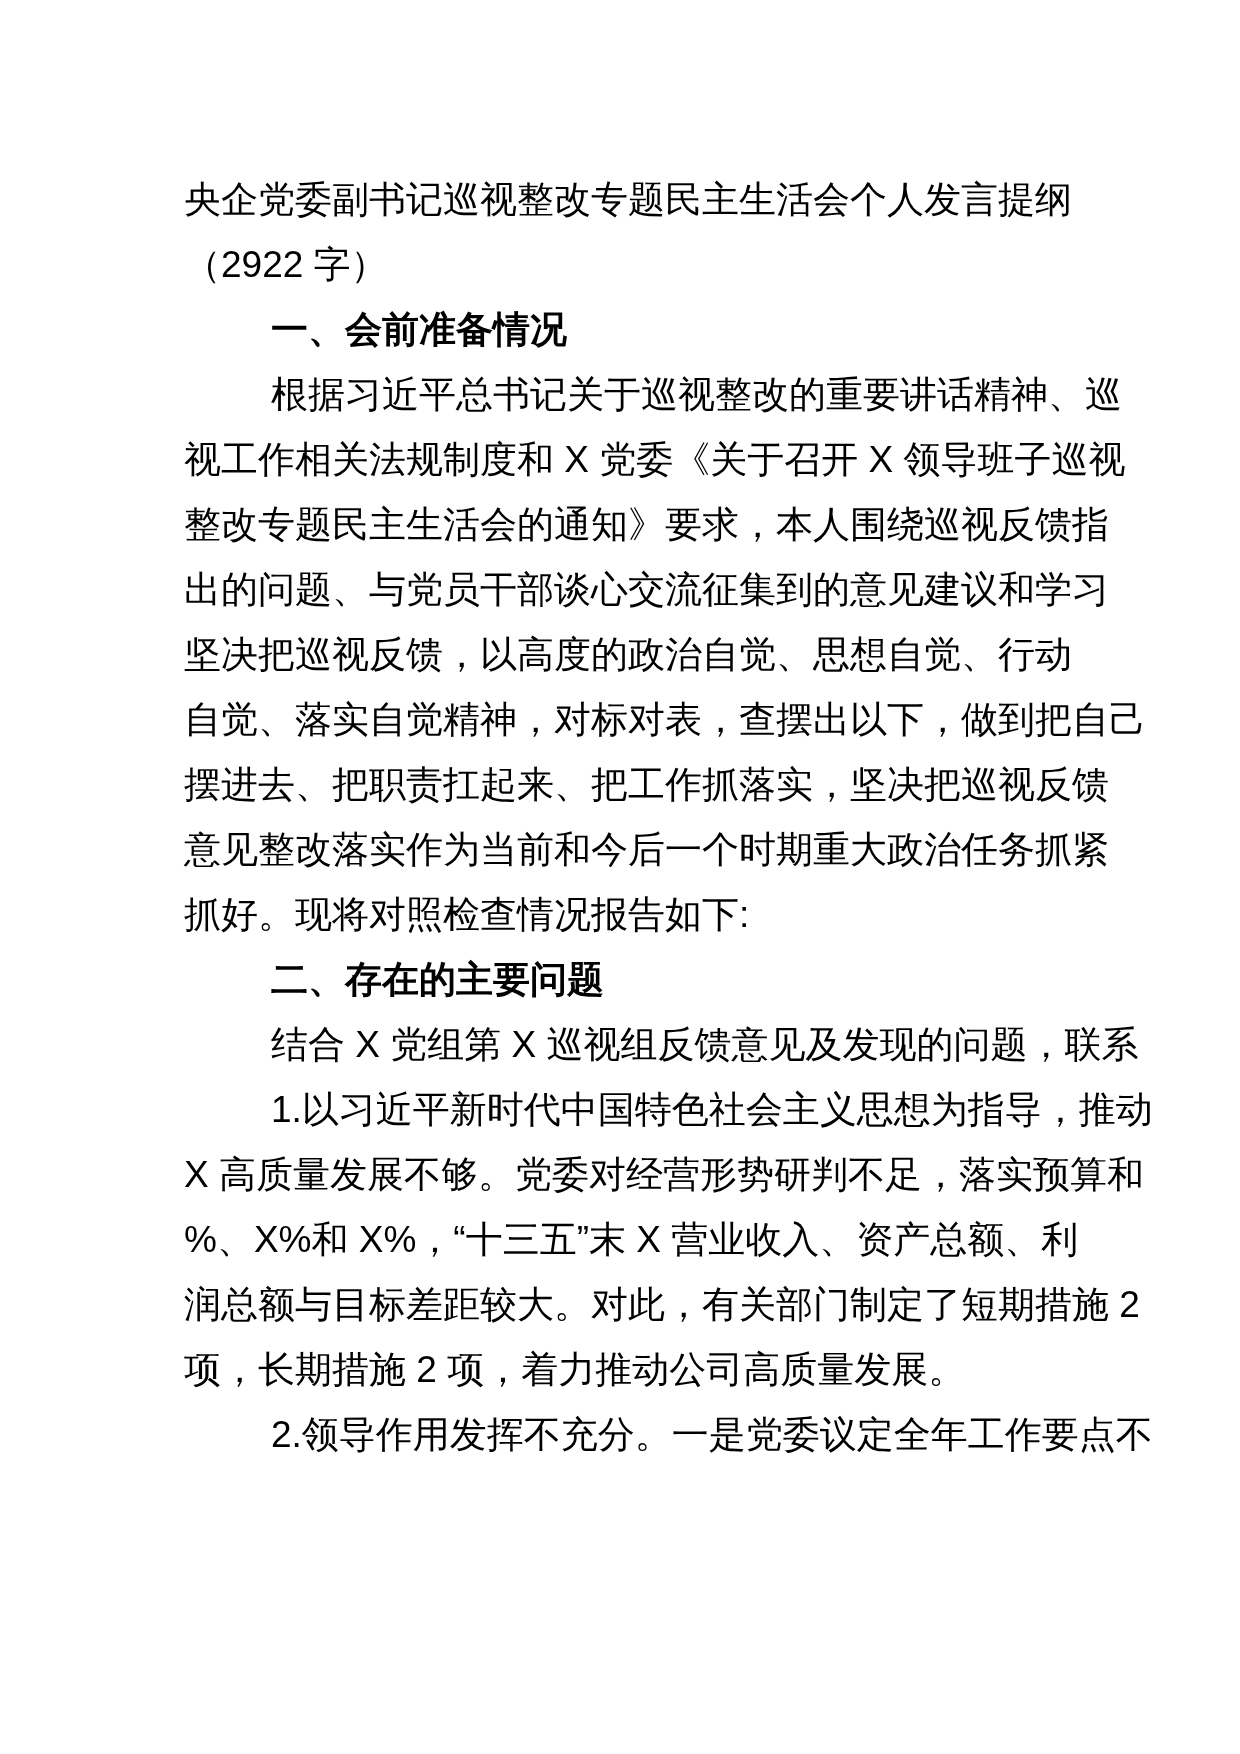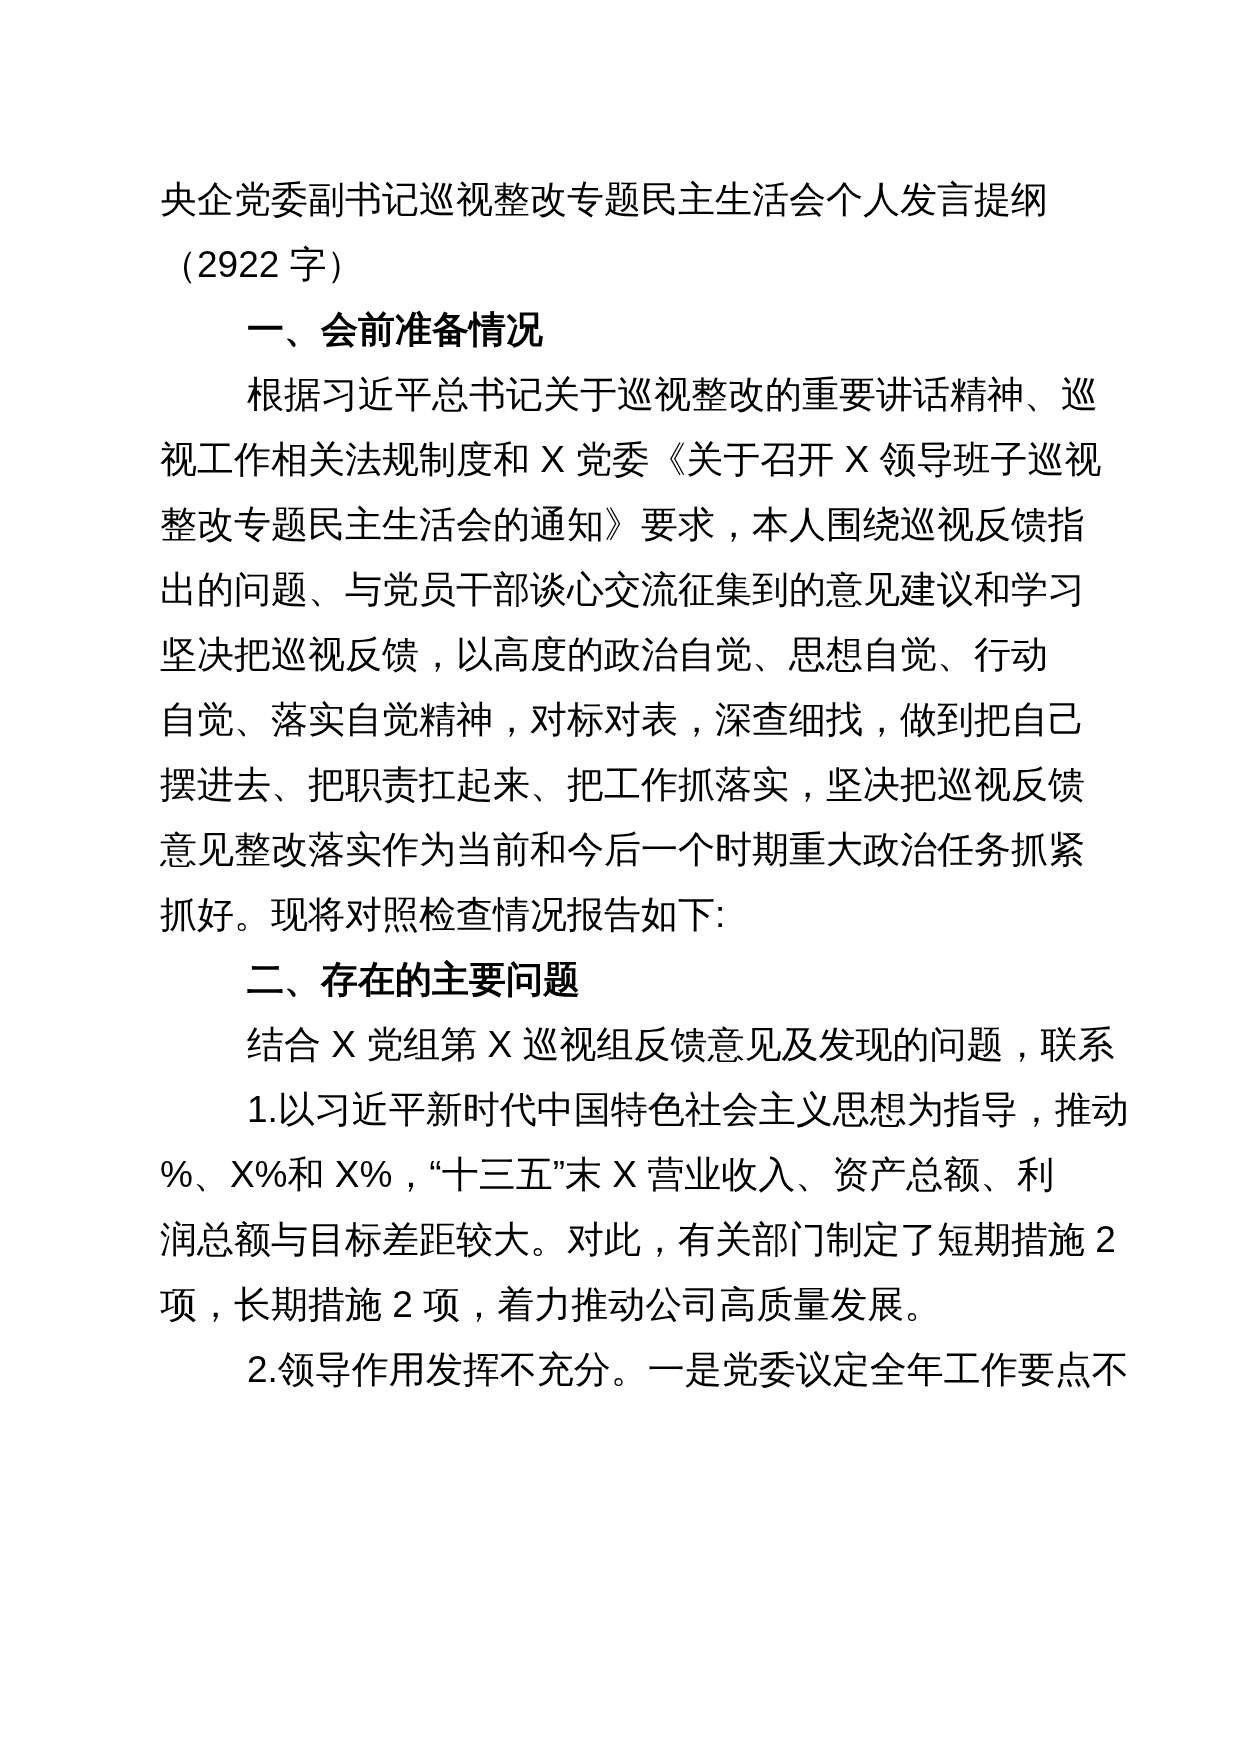--- a/index.html
+++ b/index.html
@@ -11,21 +11,21 @@
       position: relative;
       width: 1240px;
       height: 1754px;
       background: #ffffff;
       color: #000000;
       font-family: "Liberation Sans", "DejaVu Sans", sans-serif;
       overflow: hidden;
     }
     .content {
       position: absolute;
-      left: 160px;
+      left: 184px;
       top: 167px;
       width: 885px;
     }
     .line {
       height: 65px;
       line-height: 65px;
       font-size: 37px;
       white-space: nowrap;
       letter-spacing: 0;
       overflow: visible;
@@ -54,28 +54,29 @@
     <div class="line title full">央企党委副书记巡视整改专题民主生活会个人发言提纲</div>
     <div class="line title">（2922 字）</div>
 
     <div class="line indent heading">一、会前准备情况</div>
 
     <div class="line indent full">根据习近平总书记关于巡视整改的重要讲话精神、巡</div>
     <div class="line full">视工作相关法规制度和 X 党委《关于召开 X 领导班子巡视</div>
     <div class="line full">整改专题民主生活会的通知》要求，本人围绕巡视反馈指</div>
     <div class="line full">出的问题、与党员干部谈心交流征集到的意见建议和学习</div>
     <div class="line full">坚决把巡视反馈，以高度的政治自觉、思想自觉、行动</div>
-    <div class="line full">自觉、落实自觉精神，对标对表，深查细找，做到把自己</div>
+    <div class="line full">自觉、落实自觉精神，对标对表，查摆出以下，做到把自己</div>
     <div class="line full">摆进去、把职责扛起来、把工作抓落实，坚决把巡视反馈</div>
     <div class="line full">意见整改落实作为当前和今后一个时期重大政治任务抓紧</div>
     <div class="line">抓好。现将对照检查情况报告如下:</div>
 
     <div class="line indent heading">二、存在的主要问题</div>
 
     <div class="line indent full">结合 X 党组第 X 巡视组反馈意见及发现的问题，联系</div>
     <div class="line indent full">1.以习近平新时代中国特色社会主义思想为指导，推动</div>
+    <div class="line full">X 高质量发展不够。党委对经营形势研判不足，落实预算和</div>
     <div class="line full">%、X%和 X%，“十三五”末 X 营业收入、资产总额、利</div>
     <div class="line full">润总额与目标差距较大。对此，有关部门制定了短期措施 2</div>
     <div class="line">项，长期措施 2 项，着力推动公司高质量发展。</div>
     <div class="line indent full">2.领导作用发挥不充分。一是党委议定全年工作要点不</div>
 
   </div>
 </div>
 
 </body></html>

